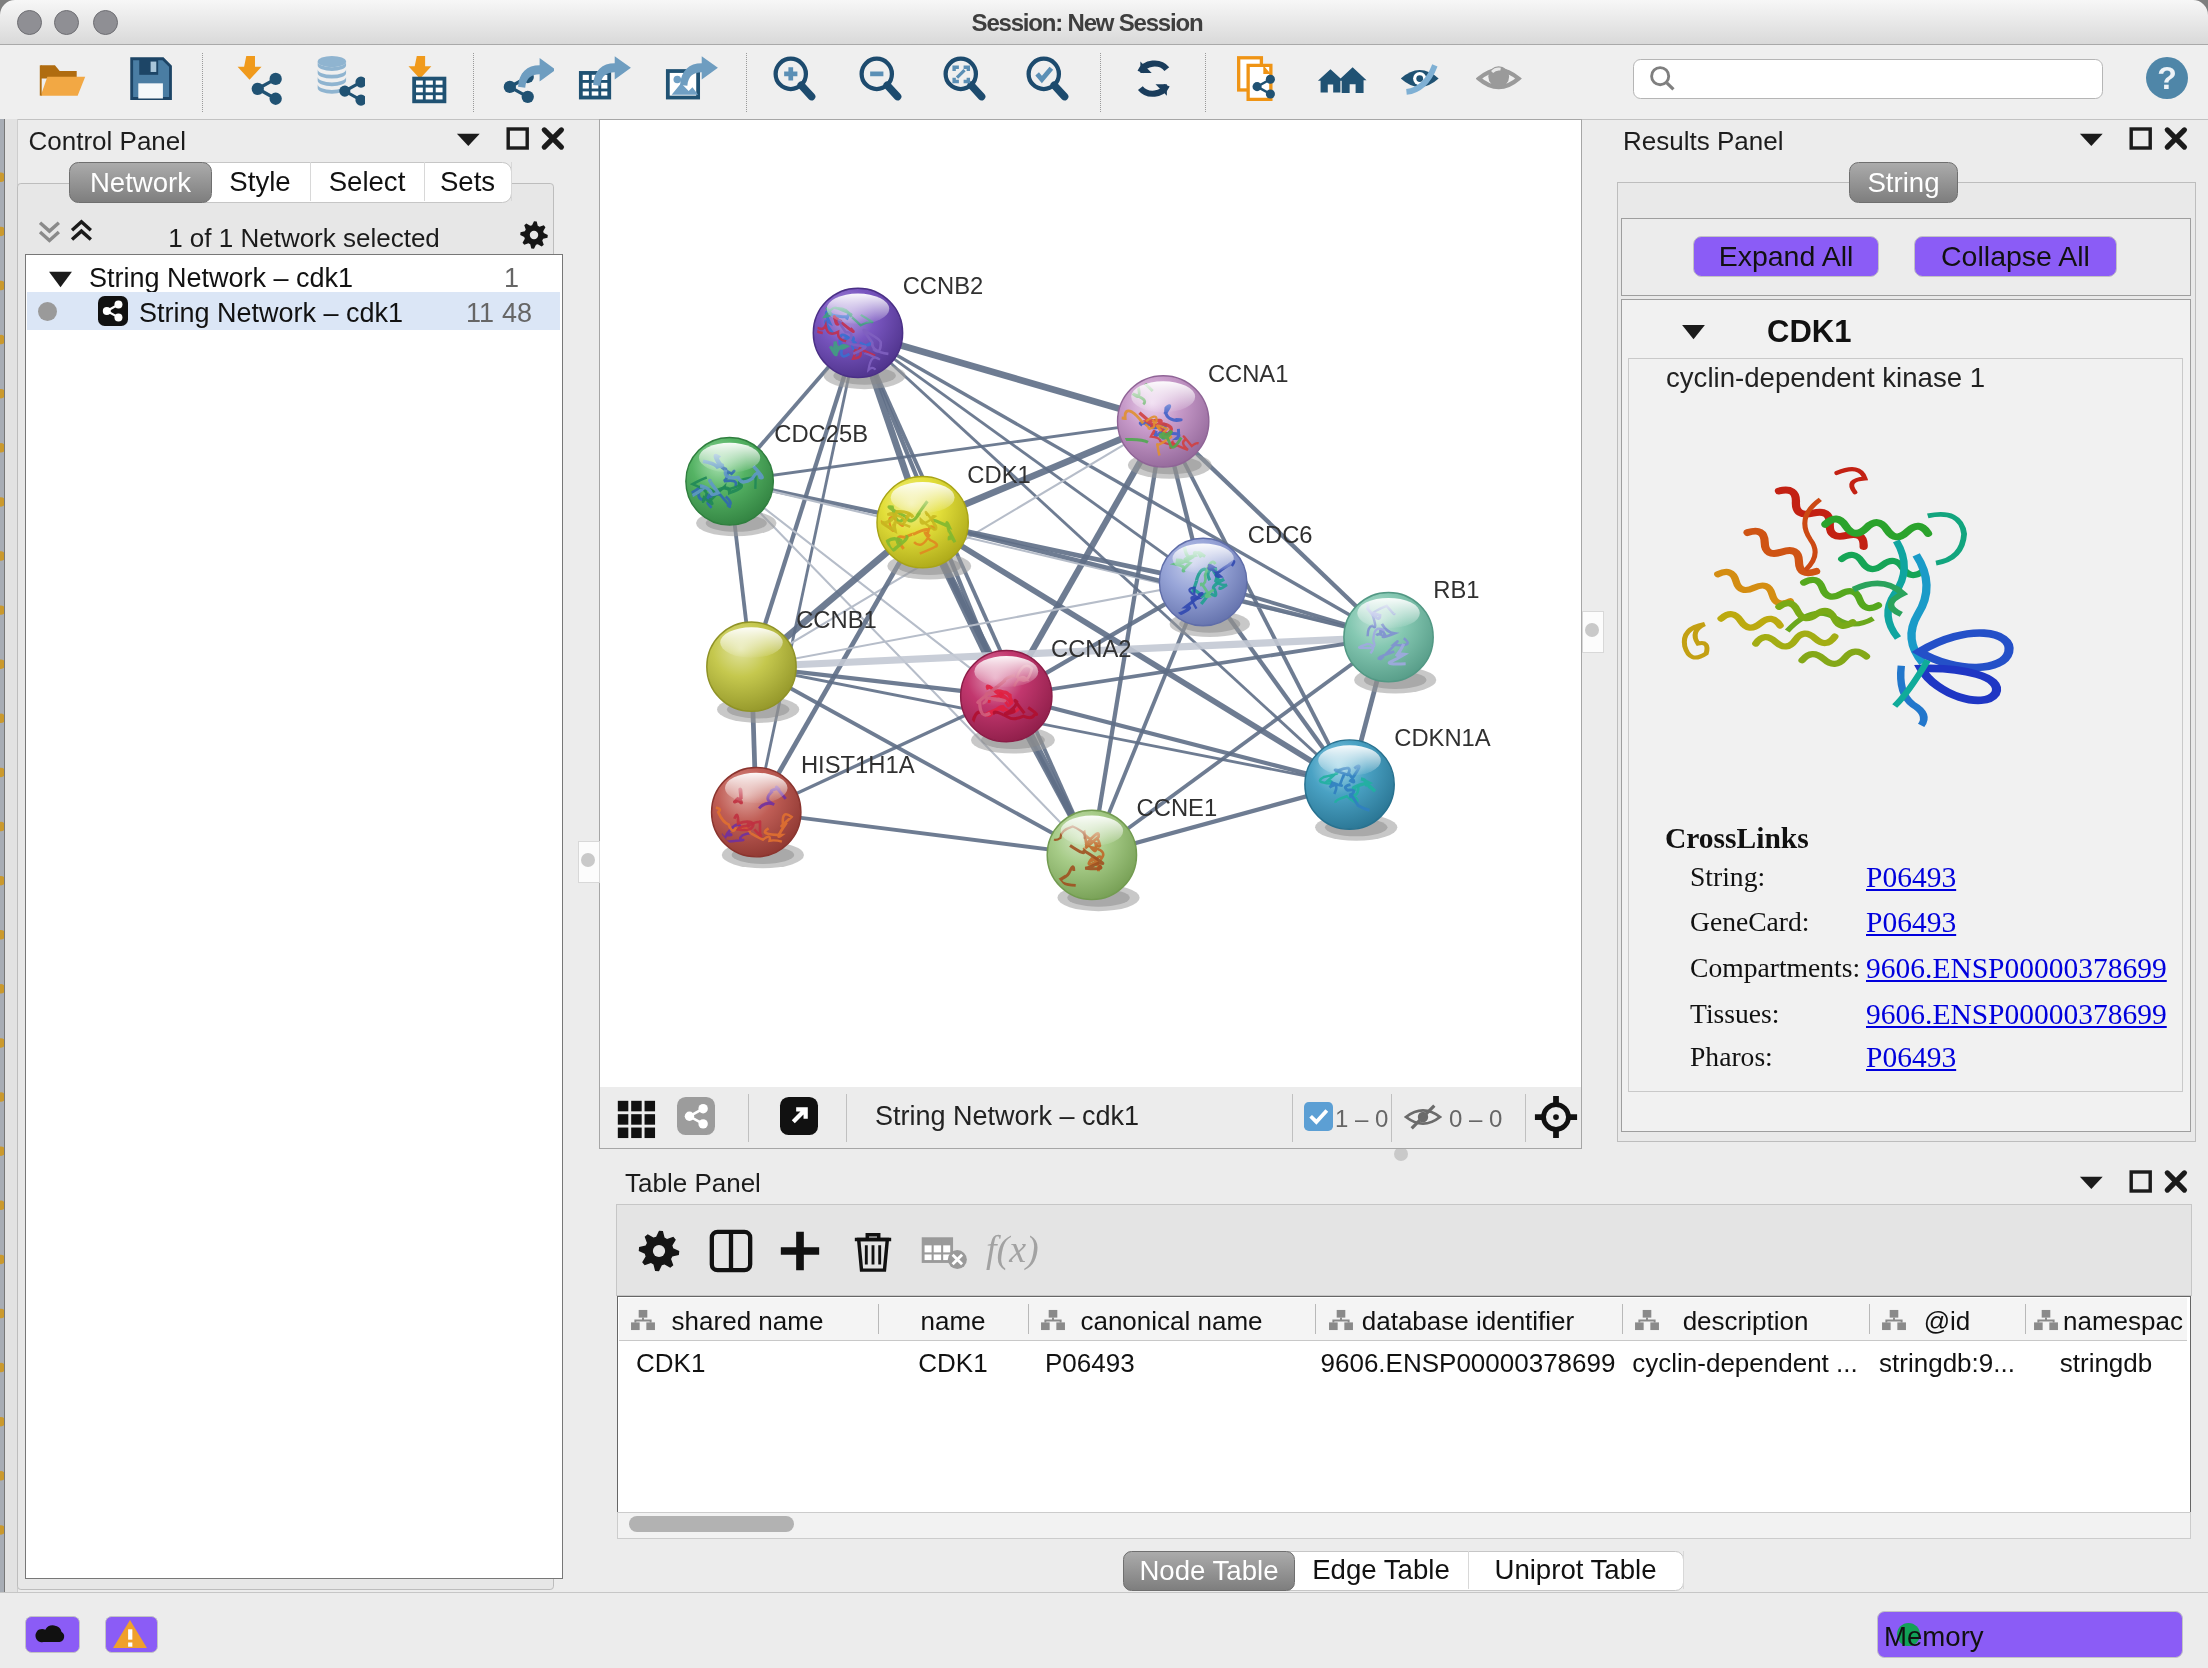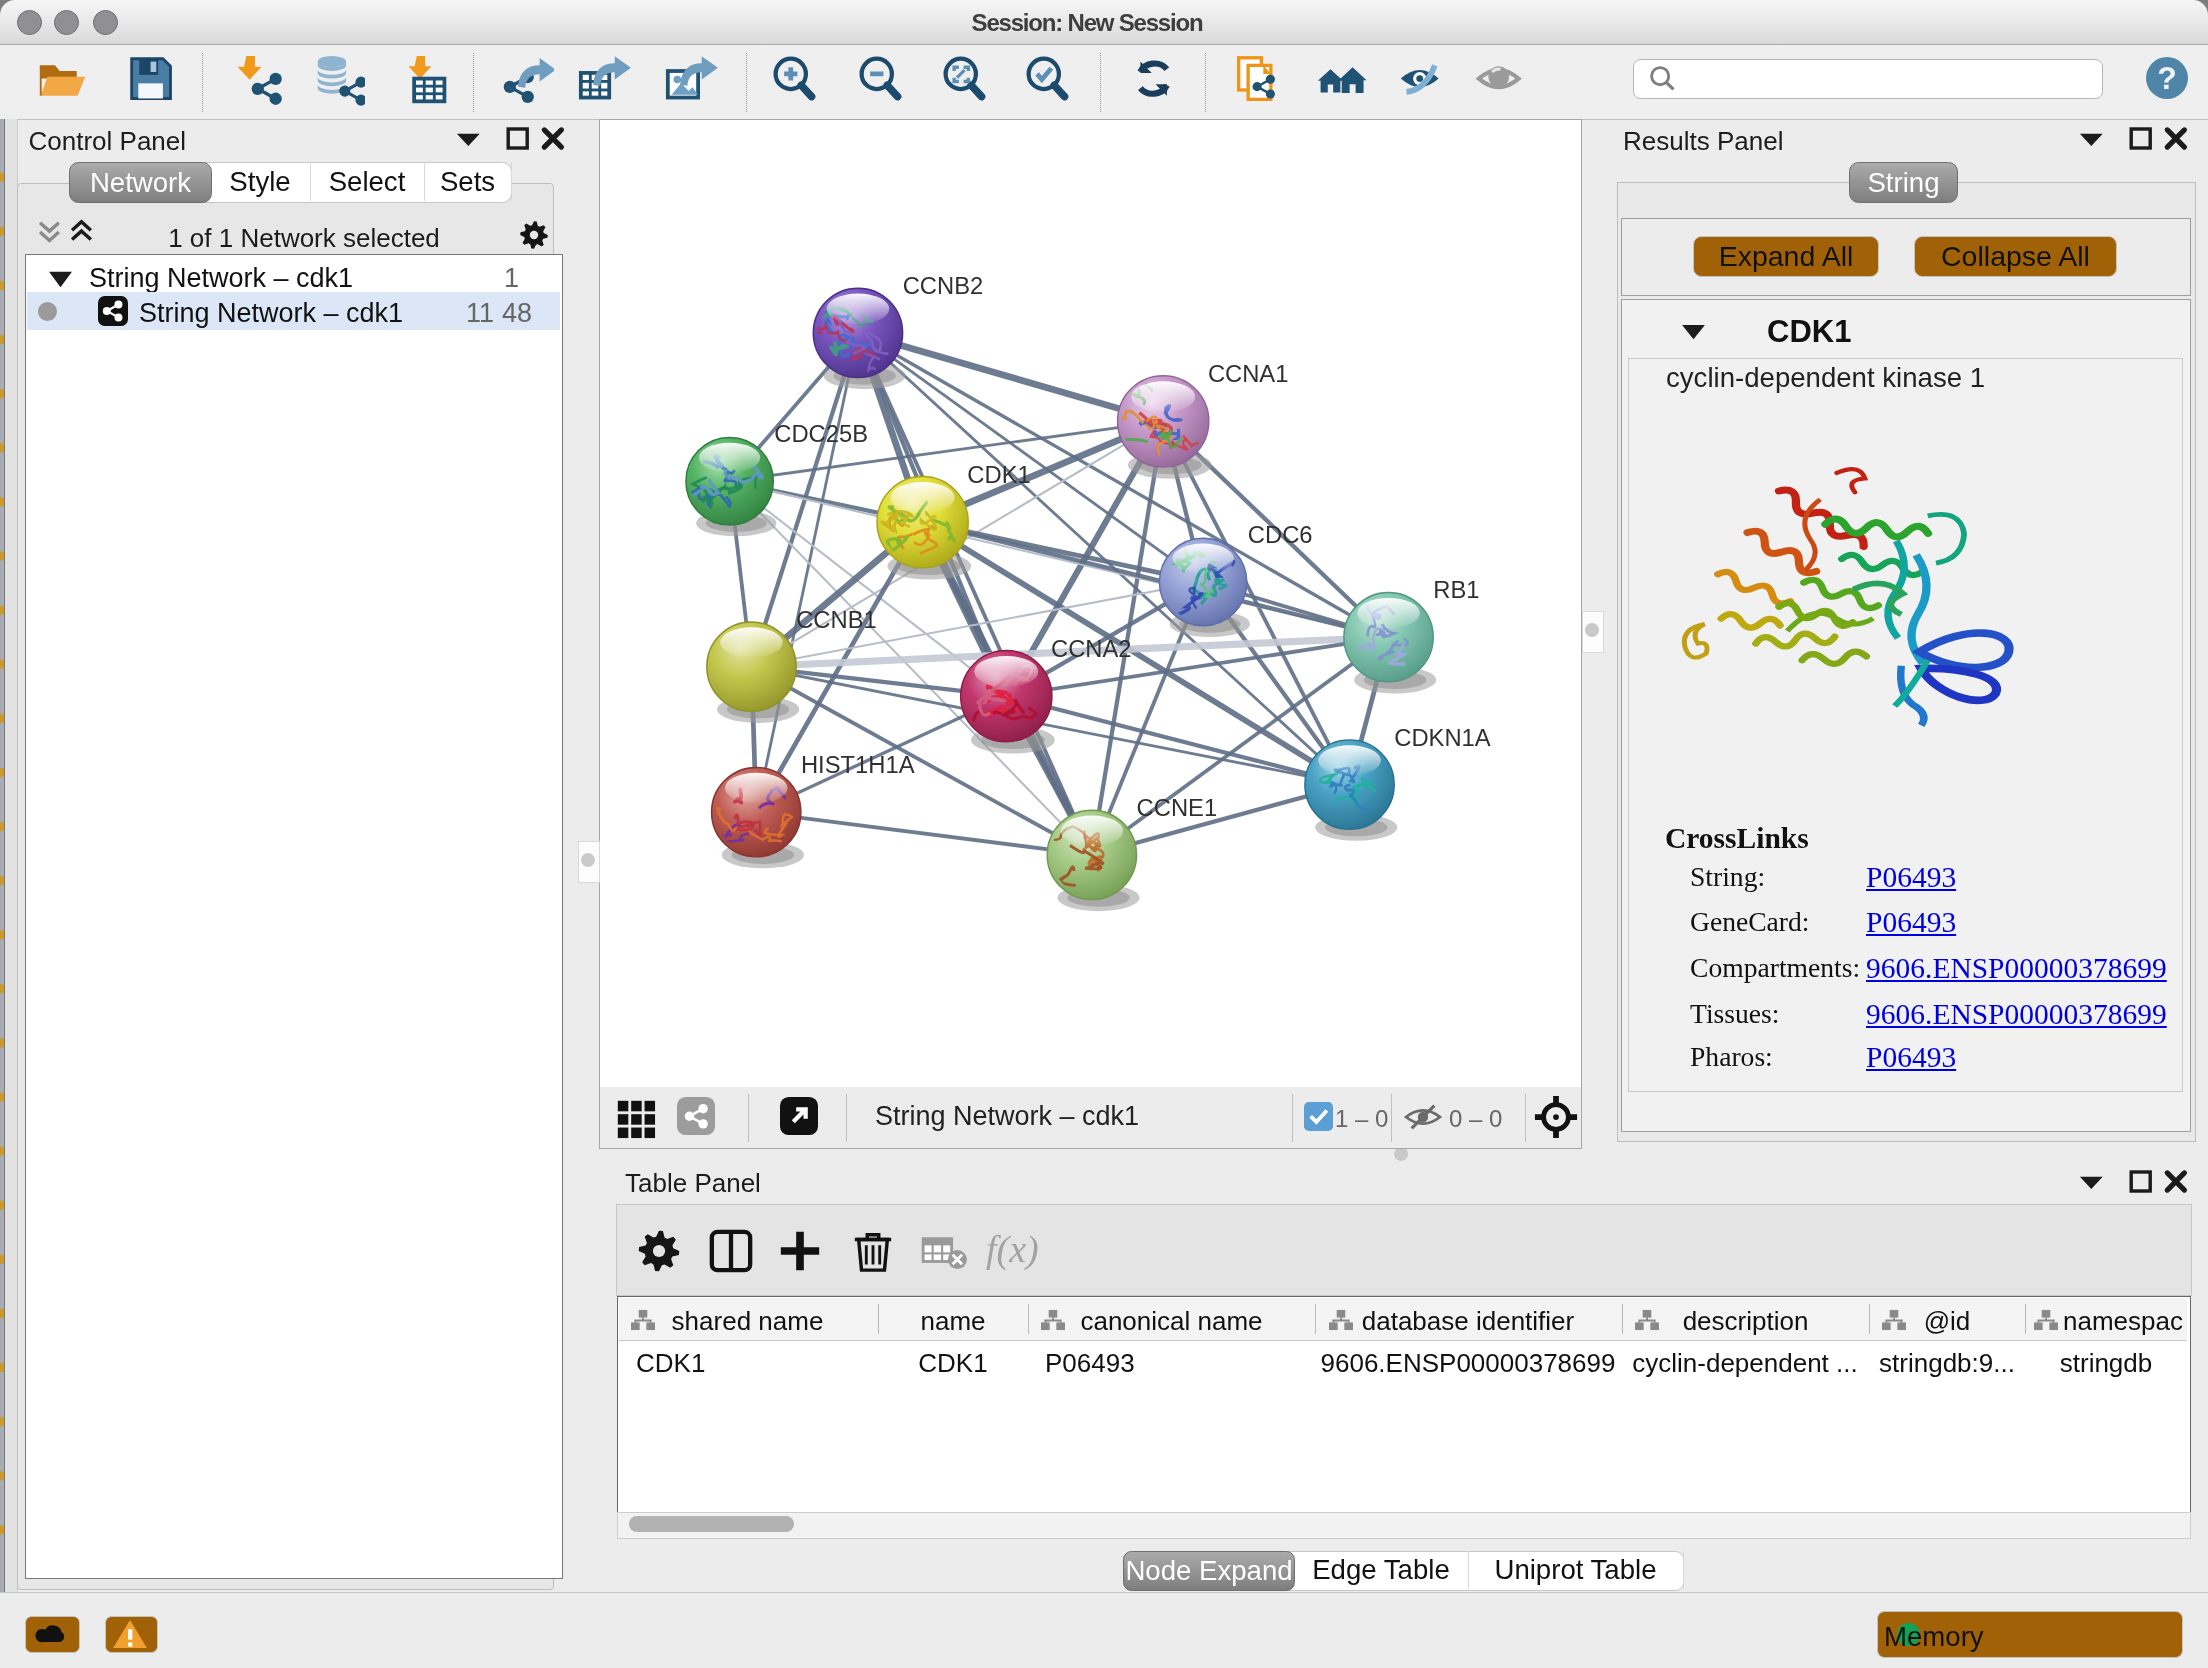--- a/index.html
+++ b/index.html
@@ -1,17 +1,17 @@
 <!DOCTYPE html>
 <html style="font-size:15px"><head><meta charset="utf-8"><style>
   html,body{margin:0;padding:0;width:2208px;height:1668px;background:#ececec;
     font-family:"Liberation Sans",sans-serif;overflow:hidden;}
   .abs{position:absolute;}
   .panel-title{font-size:26px;color:#1c1c1c;}
-  .wbtn{position:absolute;background:#a16207;border:1.4px solid #c3c3c3;border-radius:8.6px;}
+  .wbtn{position:absolute;background:#8b5cf6;border:1.4px solid #c3c3c3;border-radius:8.6px;}
 </style></head><body>
 <div class="abs" style="left:0;top:0;width:2208px;height:44px;
  background:linear-gradient(#f7f7f7,#d9d9d9);border-bottom:1.4px solid #a9a9a9;border-radius:13.3px 13.3px 0 0;">
  <div class="abs" style="left:17px;top:9.5px;width:23px;height:23px;border-radius:50%;background:#8f8f94;border:1.4px solid #6e6e73;"></div>
  <div class="abs" style="left:54px;top:9.5px;width:23px;height:23px;border-radius:50%;background:#8f8f94;border:1.4px solid #6e6e73;"></div>
  <div class="abs" style="left:93px;top:9.5px;width:23px;height:23px;border-radius:50%;background:#8f8f94;border:1.4px solid #6e6e73;"></div>
  <div style="position:absolute;left:0;top:8.6px;width:2174px;text-align:center;font-size:24px;font-weight:bold;letter-spacing:-1.2px;color:#3e3e3e;">Session: New Session</div>
 </div>
 <svg width="15" height="15" viewBox="0 0 16 16" style="position:absolute;left:0;top:0" xmlns="http://www.w3.org/2000/svg">
     <path d="M0,0 H16 A16,16 0 0 0 0,16 z" fill="none"></path>
@@ -735,21 +735,21 @@
 <div class="abs" style="left:636px;top:1348px;font-size:26px;color:#111;">CDK1</div>
 <div class="abs" style="left:763px;top:1348px;width:380px;text-align:center;font-size:26px;color:#111;">CDK1</div>
 <div class="abs" style="left:1045px;top:1348px;font-size:26px;color:#111;">P06493</div>
 <div class="abs" style="left:1278px;top:1348px;width:380px;text-align:center;font-size:26px;color:#111;">9606.ENSP00000378699</div>
 <div class="abs" style="left:1555px;top:1348px;width:380px;text-align:center;font-size:26px;color:#111;">cyclin-dependent ...</div>
 <div class="abs" style="left:1757px;top:1348px;width:380px;text-align:center;font-size:26px;color:#111;">stringdb:9...</div>
 <div class="abs" style="left:1916px;top:1348px;width:380px;text-align:center;font-size:26px;color:#111;">stringdb</div>
 <div class="abs" style="left:617px;top:1512px;width:1572px;height:25px;background:#f2f2f2;border:1px solid #ccc;"></div>
 <div class="abs" style="left:629px;top:1516px;width:165px;height:16px;border-radius:8.6px;background:#b2b2b2;"></div>
 <div class="abs" style="left:1123px;top:1551px;width:559px;height:38px;background:#fff;border:1.4px solid #c6c6c6;border-radius:8.6px;"></div>
-<div class="abs" style="left:1123px;top:1551px;width:170px;height:38px;background:linear-gradient(#ababab,#7e7e7e);border:1.4px solid #6f6f6f;border-radius:8.6px;color:#fff;font-size:27.6px;text-align:center;line-height:38px;">Node Expand</div>
+<div class="abs" style="left:1123px;top:1551px;width:170px;height:38px;background:linear-gradient(#ababab,#7e7e7e);border:1.4px solid #6f6f6f;border-radius:8.6px;color:#fff;font-size:27.6px;text-align:center;line-height:38px;">Node Table</div>
 <div class="abs" style="left:1294px;top:1551px;width:174px;height:38px;color:#111;font-size:27.6px;text-align:center;line-height:38px;border-right:1.4px solid #d8d8d8;">Edge Table</div>
 <div class="abs" style="left:1468px;top:1551px;width:215px;height:38px;color:#111;font-size:27.6px;text-align:center;line-height:38px;border-right:1.4px solid #d8d8d8;">Uniprot Table</div>
 <div class="abs" style="left:0;top:1592px;width:2208px;height:76px;background:#ececec;border-top:1.4px solid #c6c6c6;"></div>
 <div class="wbtn" style="left:25px;top:1616px;width:53px;height:35px;border-radius:6.7px;"></div>
 <svg width="38" height="27" viewBox="0 0 40 28" style="position:absolute;left:32px;top:1621px" xmlns="http://www.w3.org/2000/svg">
     <path d="M12,22 a7,7 0 1 1 2,-13 a9,8 0 0 1 17,2 a6,6 0 0 1 -2,11 z" fill="#111"></path>
   </svg>
 <div class="wbtn" style="left:105px;top:1616px;width:51px;height:35px;border-radius:6.7px;"></div>
 <svg width="38" height="32" viewBox="0 0 40 34" style="position:absolute;left:111px;top:1618px" xmlns="http://www.w3.org/2000/svg">
     <path d="M20,2 L38,32 H2 z" fill="#f0a02c"></path>

